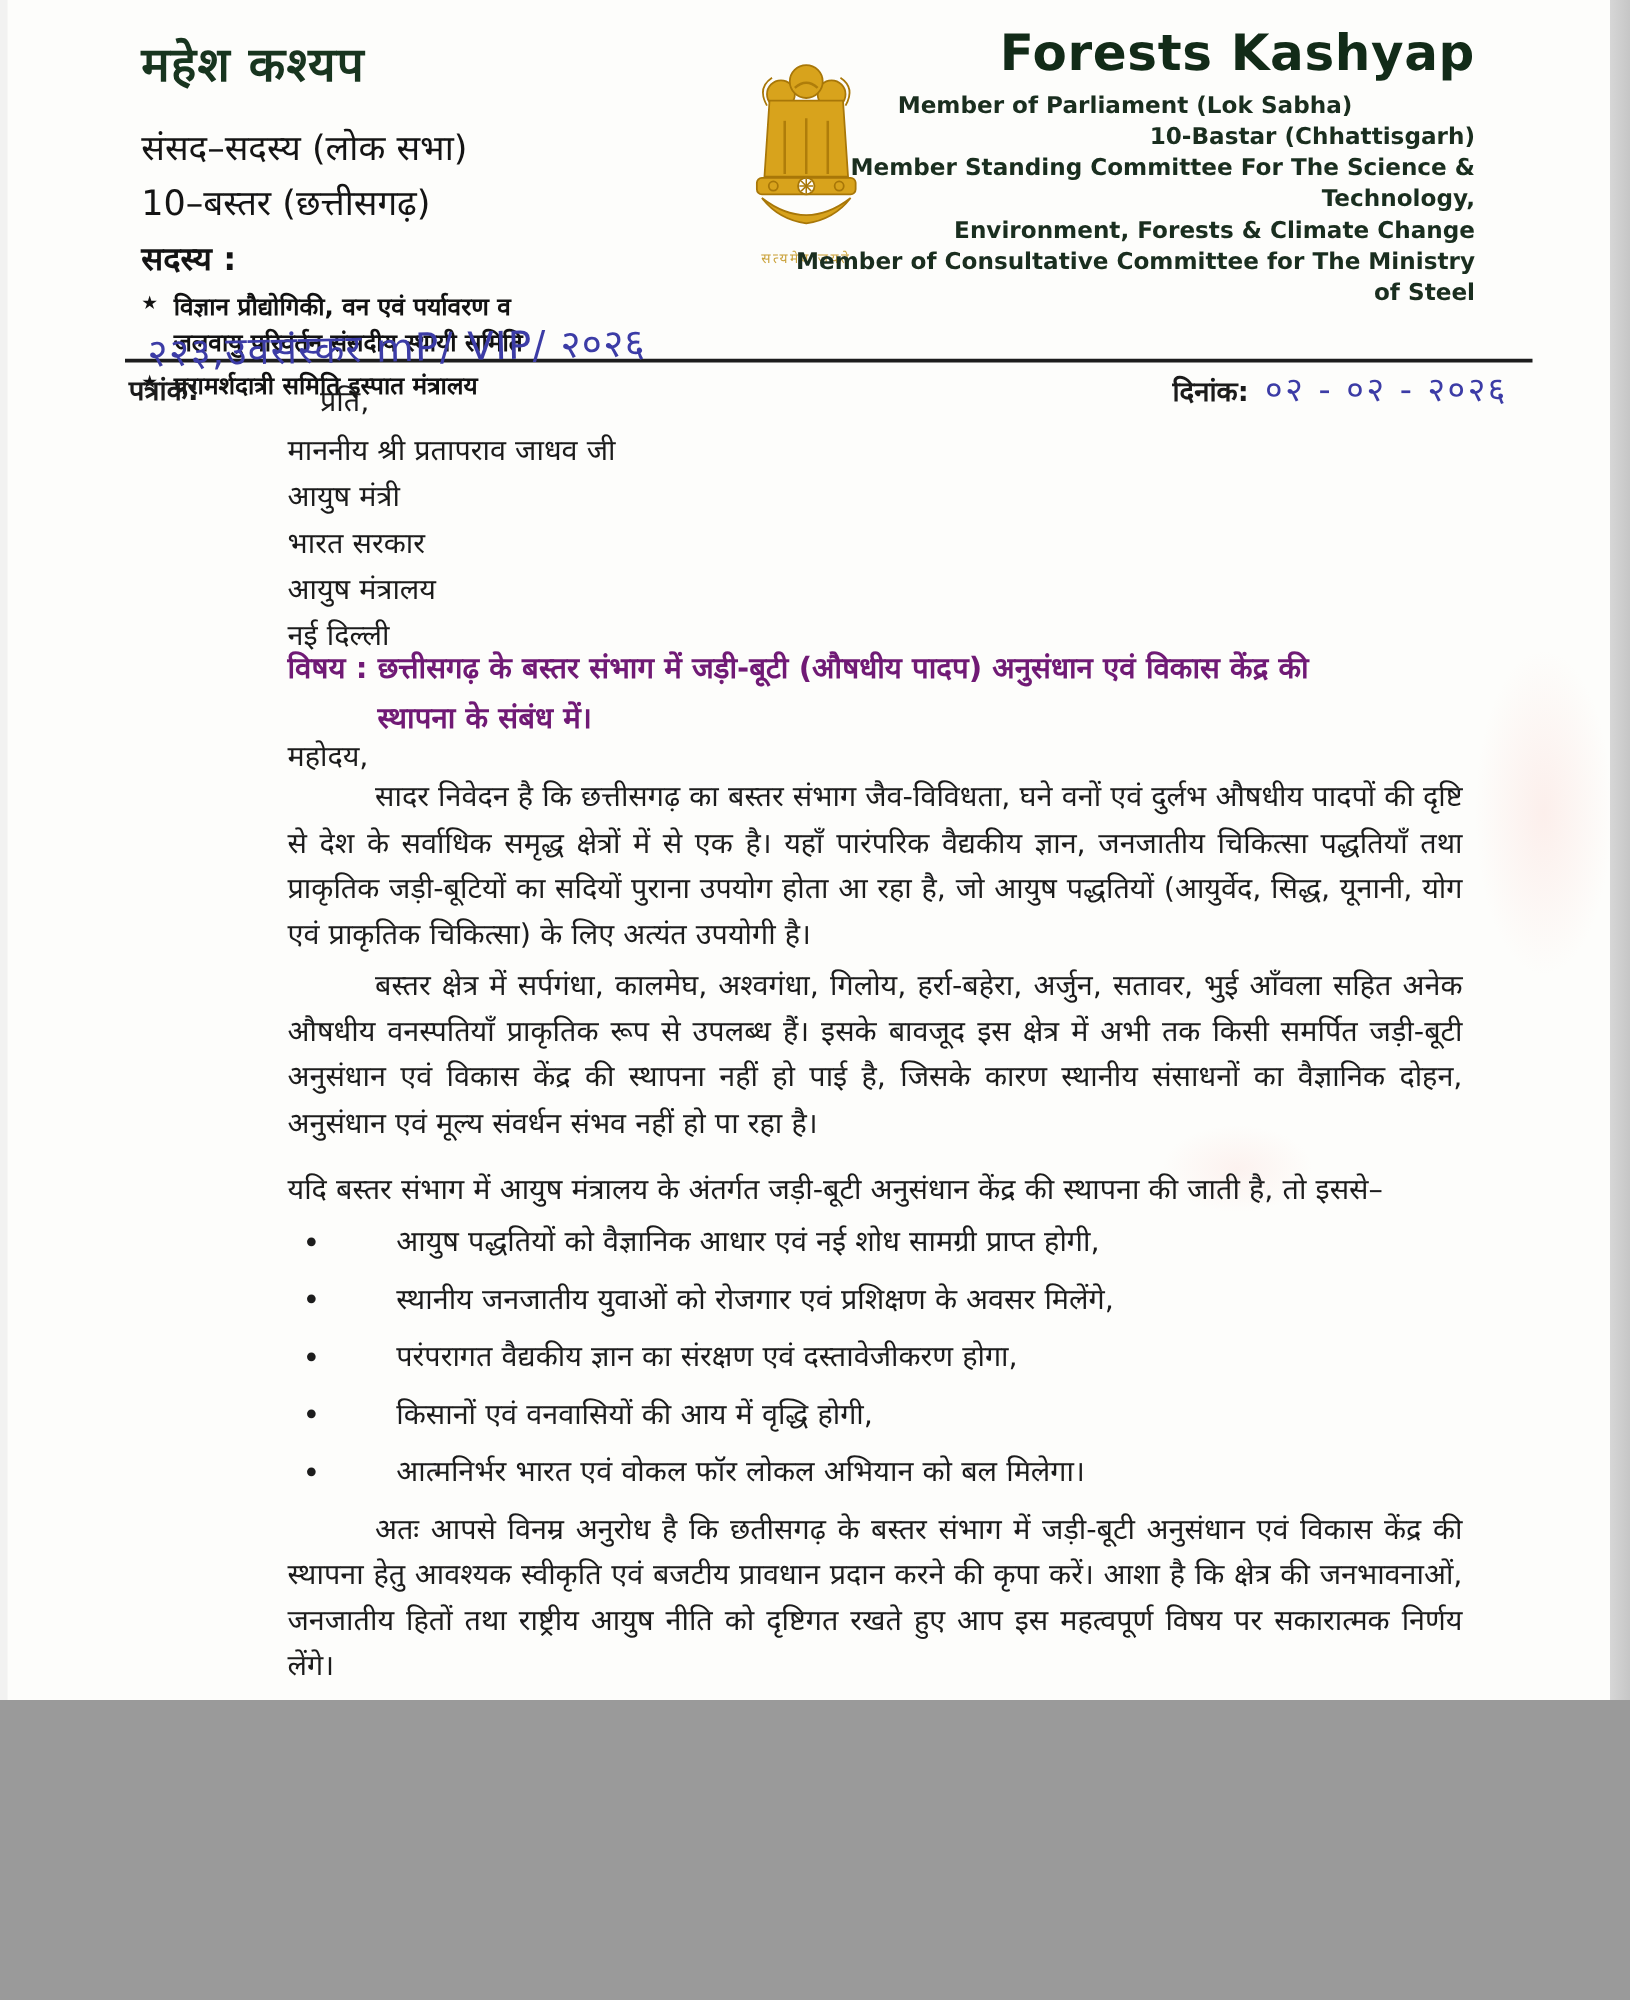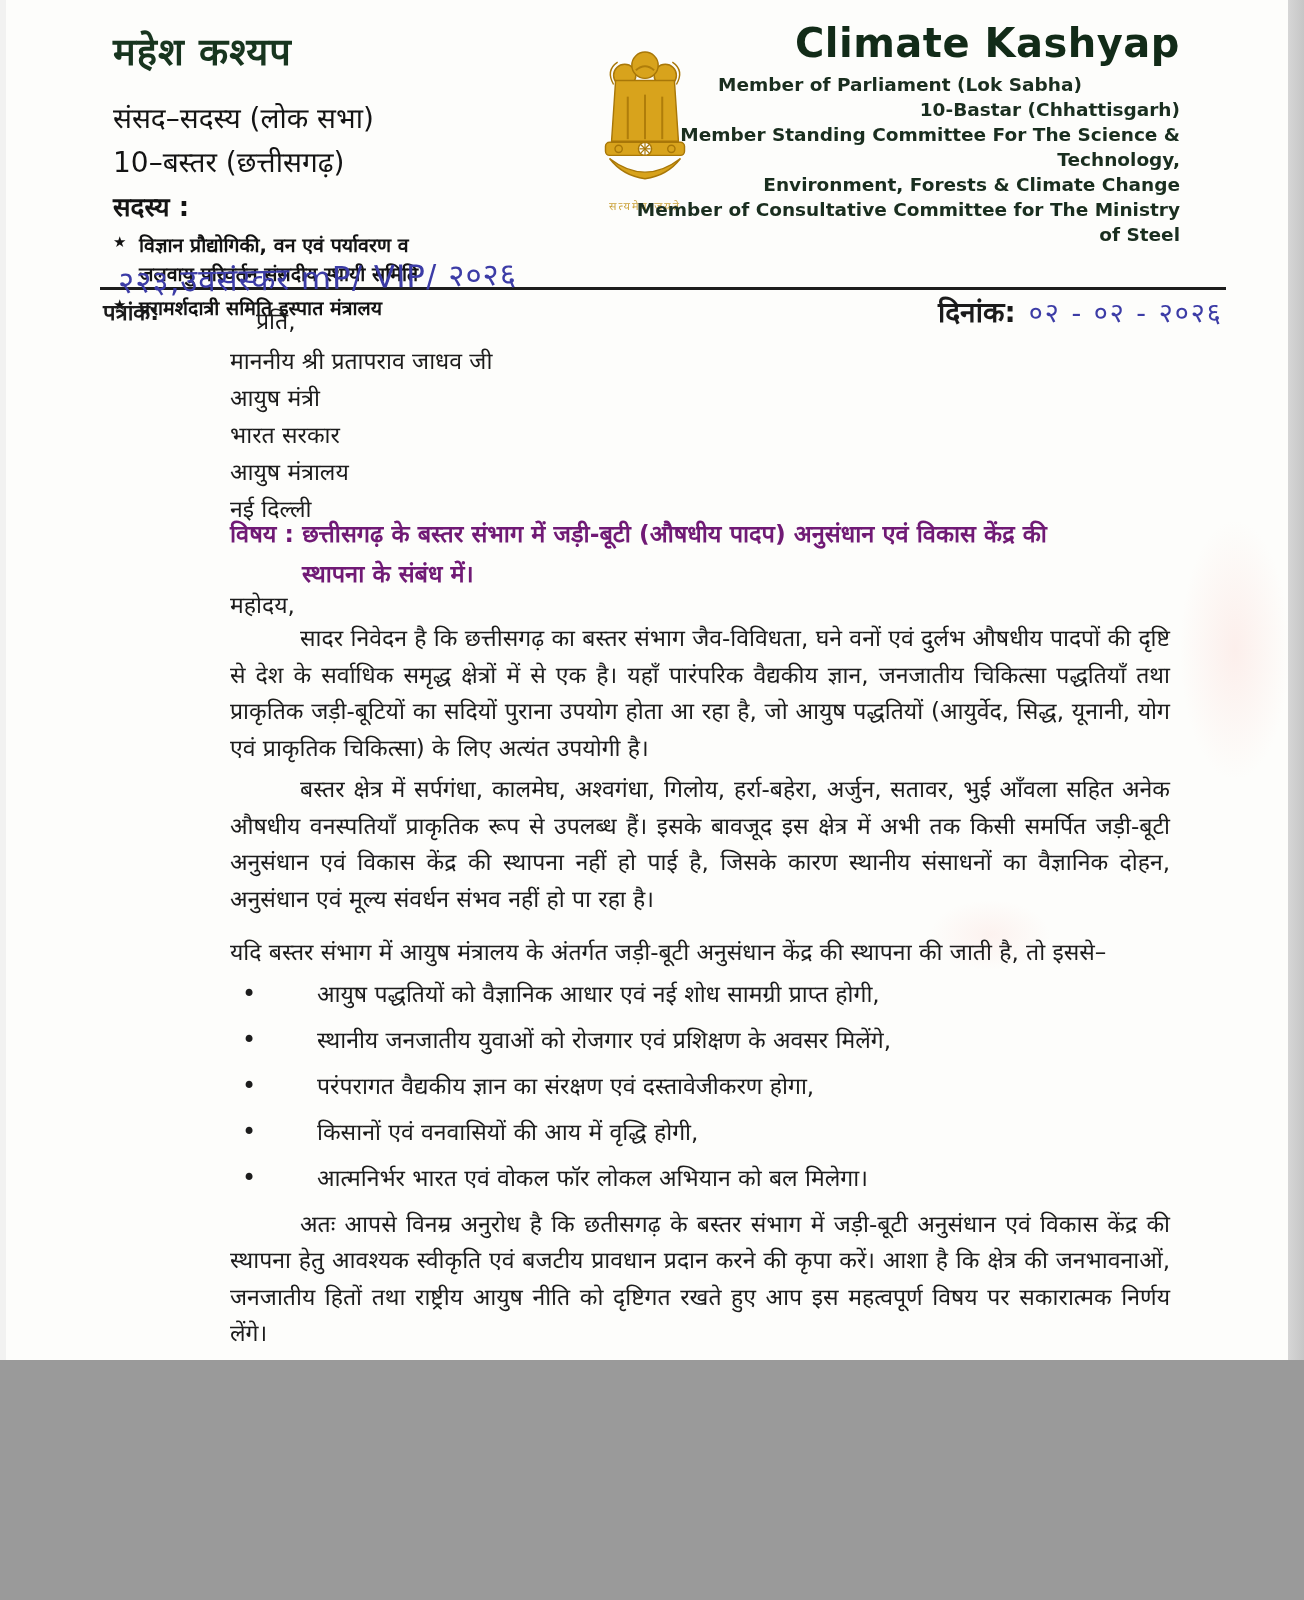--- a/index.html
+++ b/index.html
@@ -42,21 +42,21 @@
   .hr .name{font-size:40px;font-weight:bold;letter-spacing:.5px;color:#122b18;}
   .hr .ln{font-size:18.5px;font-weight:bold;line-height:25px;color:#1a2e1f;}
   .hr .ln.first{margin-top:6px;text-align:center;}
 
   .rule{position:absolute;left:100px;top:287px;width:1126px;height:2.5px;background:#1d1d1d;}
 
   .handwrit{color:#3c3ca6;}
   .ref-hand{position:absolute;left:118px;top:256px;font-size:31px;letter-spacing:1px;transform:rotate(-1.2deg);white-space:nowrap;}
   .ref-label{position:absolute;left:103px;top:296px;font-size:22px;font-weight:bold;}
   .date-line{position:absolute;left:938px;top:292px;white-space:nowrap;}
-  .date-line .lbl{font-size:28px;font-weight:bold;}
+  .date-line .lbl{font-size:22px;font-weight:bold;}
   .date-line .val{font-size:27px;letter-spacing:2px;margin-left:8px;}
 
   
   .recipient{position:absolute;left:230px;top:304px;font-size:23px;}
   .recipient .to{margin-left:26px;}
   .recipient .r-line{margin-top:13px;line-height:24px;}
   .recipient .r-line.bold{font-weight:normal;}
 
   
   .subject{position:absolute;left:230px;top:514px;width:945px;font-weight:bold;font-size:23.5px;line-height:40px;color:#701a75;}
@@ -136,21 +136,21 @@
         <line x1="55" y1="93.5" x2="55" y2="105.5"></line>
         <line x1="49.5" y1="99.5" x2="60.5" y2="99.5"></line>
         <line x1="51" y1="95.5" x2="59" y2="103.5"></line>
         <line x1="59" y1="95.5" x2="51" y2="103.5"></line>
       </g>
     </svg>
     <div class="cap">सत्यमेव जयते</div>
   </div>
 
   <div class="hr">
-    <div class="name">Climate Kashyap</div>
+    <div class="name">Forests Kashyap</div>
     <div class="ln first">Member of Parliament (Lok Sabha)</div>
     <div class="ln">10-Bastar (Chhattisgarh)</div>
     <div class="ln">Member Standing Committee For The Science &amp; Technology,</div>
     <div class="ln">Environment, Forests &amp; Climate Change</div>
     <div class="ln">Member of Consultative Committee for The Ministry of Steel</div>
   </div>
 
   <div class="rule"></div>
 
   <div class="ref-hand handwrit">२२३,उवसंस्कर mP/ VIP/ २०२६</div>

